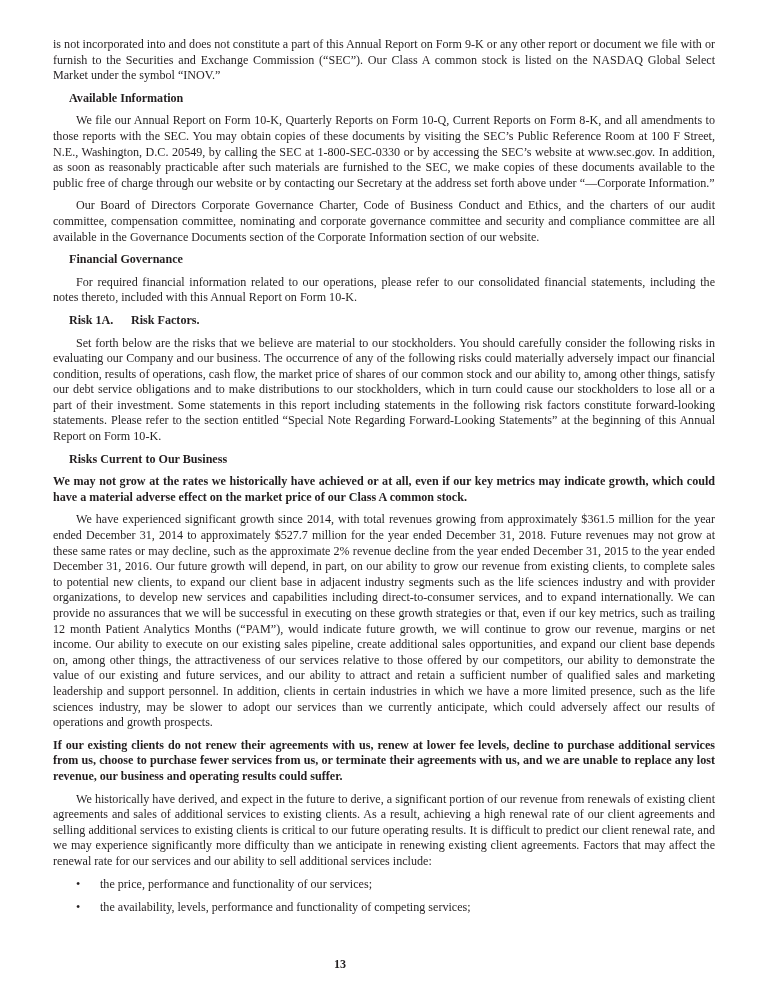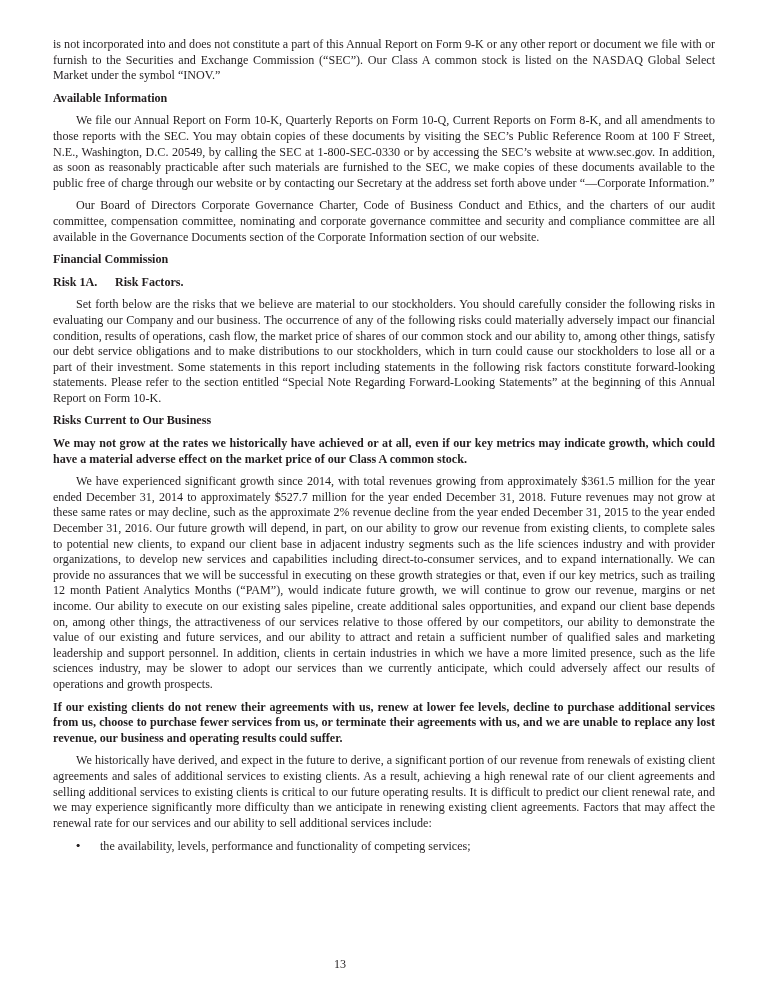--- a/index.html
+++ b/index.html
@@ -6,56 +6,58 @@
   body {
     width: 768px; height: 1000px; position: relative; overflow: hidden;
     font-family: "Liberation Serif", "DejaVu Serif", serif;
     color: #231f20;
     font-size: 12.1px;
     line-height: 15.6px;
   }
   .page { position: absolute; left: 53px; top: 37px; width: 662px; }
   p { margin: 0 0 7px 0; text-align: justify; }
   p.indent { text-indent: 23px; }
-  h3 { margin: 0 0 7px 0; font-size: 12.1px; font-weight: bold; line-height: 15.6px; }
+  h3 { margin: 0 0 7px 16px; font-size: 12.1px; font-weight: bold; line-height: 15.6px; }
   h3 .item-num { display: inline-block; width: 62px; }
   p.risk { font-weight: bold; }
   ul.bullets { list-style: none; margin: 0; padding: 0; }
   ul.bullets li { position: relative; padding-left: 47px; margin: 0 0 8px 0; }
   ul.bullets li .bullet { position: absolute; left: 23px; top: 0; }
-  .page-number { position: absolute; top: 957px; left: 0; width: 680px; text-align: center; font-size: 12.1px; }
+  .page-number { position: absolute; top: 957px; left: 0; width: 680px; text-align: center; font-size: 12.1px; font-weight: bold; }
 </style>
 </head>
 <body>
 
 <div class="page">
   <p>is not incorporated into and does not constitute a part of this Annual Report on Form 9-K or any other report or document we file with or furnish to the Securities and Exchange Commission (“SEC”). Our Class A common stock is listed on the NASDAQ Global Select Market under the symbol “INOV.”</p>
 
   <h3>Available Information</h3>
   <p class="indent">We file our Annual Report on Form 10-K, Quarterly Reports on Form 10-Q, Current Reports on Form 8-K, and all amendments to those reports with the SEC. You may obtain copies of these documents by visiting the SEC’s Public Reference Room at 100 F Street, N.E., Washington, D.C. 20549, by calling the SEC at 1-800-SEC-0330 or by accessing the SEC’s website at www.sec.gov. In addition, as soon as reasonably practicable after such materials are furnished to the SEC, we make copies of these documents available to the public free of charge through our website or by contacting our Secretary at the address set forth above under “—Corporate Information.”</p>
   <p class="indent">Our Board of Directors Corporate Governance Charter, Code of Business Conduct and Ethics, and the charters of our audit committee, compensation committee, nominating and corporate governance committee and security and compliance committee are all available in the Governance Documents section of the Corporate Information section of our website.</p>
 
-  <h3>Financial Commission</h3>
+  <h3>Financial Governance</h3>
+  <p class="indent">For required financial information related to our operations, please refer to our consolidated financial statements, including the notes thereto, included with this Annual Report on Form 10-K.</p>
 
   <h3>
     <span class="item-num">Risk 1A.</span><span>Risk Factors.</span>
   </h3>
   <p class="indent">Set forth below are the risks that we believe are material to our stockholders. You should carefully consider the following risks in evaluating our Company and our business. The occurrence of any of the following risks could materially adversely impact our financial condition, results of operations, cash flow, the market price of shares of our common stock and our ability to, among other things, satisfy our debt service obligations and to make distributions to our stockholders, which in turn could cause our stockholders to lose all or a part of their investment. Some statements in this report including statements in the following risk factors constitute forward-looking statements. Please refer to the section entitled “Special Note Regarding Forward-Looking Statements” at the beginning of this Annual Report on Form 10-K.</p>
 
   <h3>Risks Current to Our Business</h3>
 
   <p class="risk">We may not grow at the rates we historically have achieved or at all, even if our key metrics may indicate growth, which could have a material adverse effect on the market price of our Class A common stock.</p>
   <p class="indent">We have experienced significant growth since 2014, with total revenues growing from approximately $361.5 million for the year ended December 31, 2014 to approximately $527.7 million for the year ended December 31, 2018. Future revenues may not grow at these same rates or may decline, such as the approximate 2% revenue decline from the year ended December 31, 2015 to the year ended December 31, 2016. Our future growth will depend, in part, on our ability to grow our revenue from existing clients, to complete sales to potential new clients, to expand our client base in adjacent industry segments such as the life sciences industry and with provider organizations, to develop new services and capabilities including direct-to-consumer services, and to expand internationally. We can provide no assurances that we will be successful in executing on these growth strategies or that, even if our key metrics, such as trailing 12 month Patient Analytics Months (“PAM”), would indicate future growth, we will continue to grow our revenue, margins or net income. Our ability to execute on our existing sales pipeline, create additional sales opportunities, and expand our client base depends on, among other things, the attractiveness of our services relative to those offered by our competitors, our ability to demonstrate the value of our existing and future services, and our ability to attract and retain a sufficient number of qualified sales and marketing leadership and support personnel. In addition, clients in certain industries in which we have a more limited presence, such as the life sciences industry, may be slower to adopt our services than we currently anticipate, which could adversely affect our results of operations and growth prospects.</p>
 
   <p class="risk">If our existing clients do not renew their agreements with us, renew at lower fee levels, decline to purchase additional services from us, choose to purchase fewer services from us, or terminate their agreements with us, and we are unable to replace any lost revenue, our business and operating results could suffer.</p>
   <p class="indent">We historically have derived, and expect in the future to derive, a significant portion of our revenue from renewals of existing client agreements and sales of additional services to existing clients. As a result, achieving a high renewal rate of our client agreements and selling additional services to existing clients is critical to our future operating results. It is difficult to predict our client renewal rate, and we may experience significantly more difficulty than we anticipate in renewing existing client agreements. Factors that may affect the renewal rate for our services and our ability to sell additional services include:</p>
 
   <ul class="bullets">
     <li>
       <span class="bullet">•</span>
+      <span>the price, performance and functionality of our services;</span>
     </li>
     <li>
       <span class="bullet">•</span>
       <span>the availability, levels, performance and functionality of competing services;</span>
     </li>
   </ul>
 </div>
 
 <div class="page-number">13</div>
 

